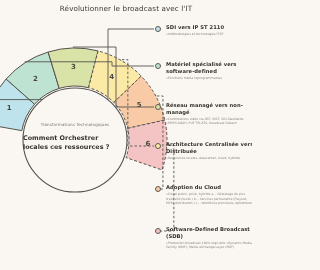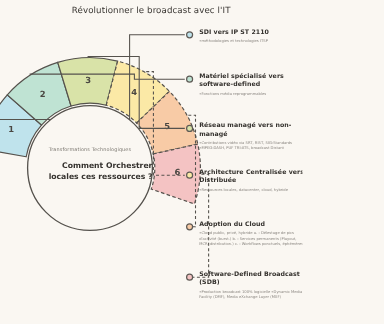--- a/index.html
+++ b/index.html
@@ -30,21 +30,21 @@
 
   .hub-sub{
     position:absolute;
     font-size:4.1px;color:#7b7770;
     text-align:center;width:96px;
     letter-spacing:.1px;
   }
   .hub-main{
     position:absolute;
     font-size:6.4px;font-weight:bold;color:#35322e;
-    text-align:right;width:104px;line-height:1.45;
+    text-align:left;width:104px;line-height:1.45;
   }
 
   .node{position:absolute;}
   .node .hd{
     font-size:5.2px;font-weight:bold;color:#34312d;
     line-height:1.3;letter-spacing:.05px;
   }
   .node .sub{
     margin-top:1.5px;
     font-size:3.1px;color:#8a8680;line-height:1.42;

